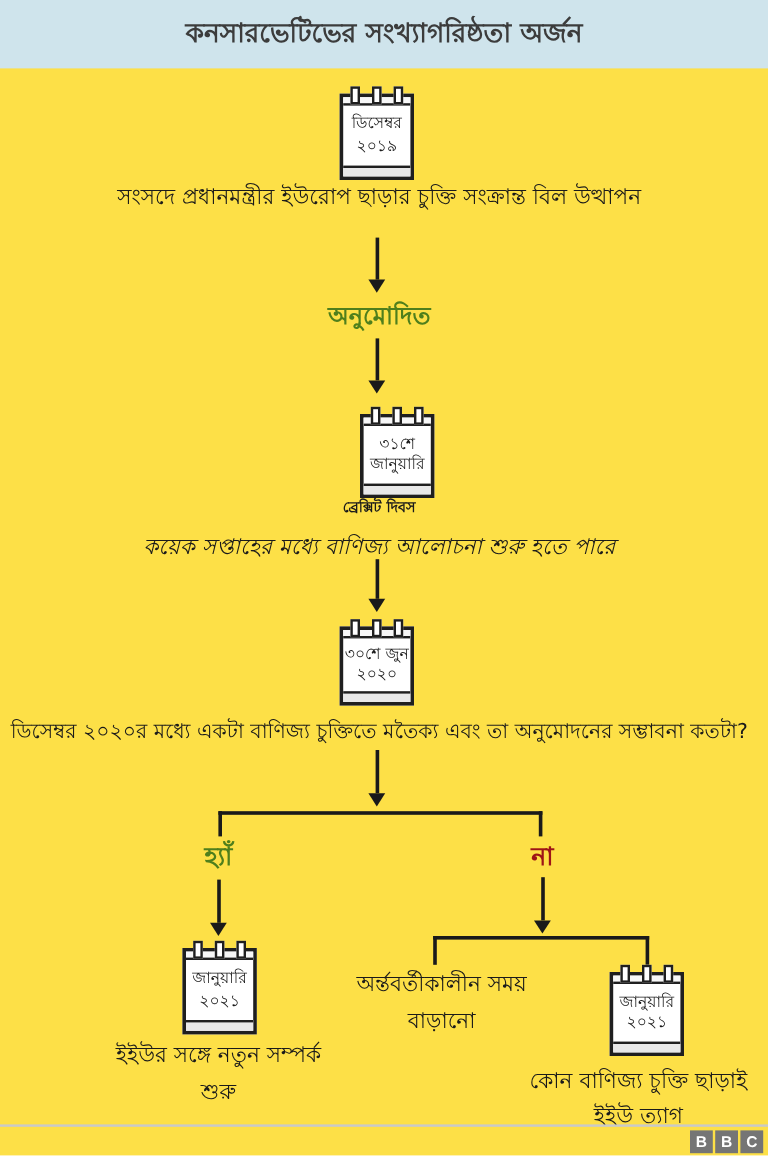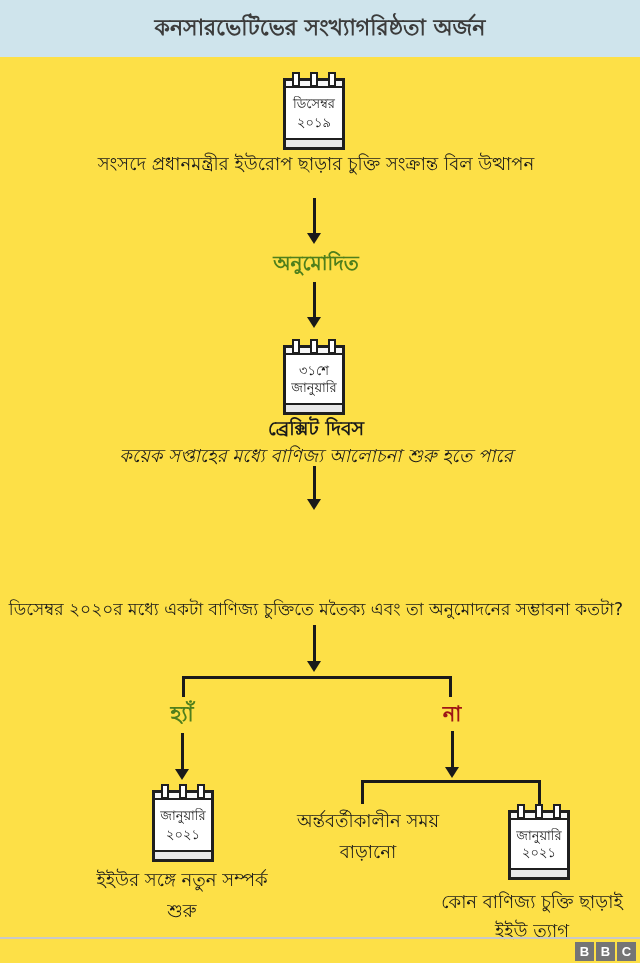--- a/index.html
+++ b/index.html
@@ -12,21 +12,21 @@
 
   
   .header {
     top:0; left:0; width:640px; height:57px; background:#cfe4ec;
     display:flex; align-items:center; justify-content:center;
   }
   .header .title { font-size:22px; font-weight:600; color:#3c3c3c; }
 
   
   .caption { left:0; width:632px; text-align:center; font-size:18px; color:#1a1a1a; white-space:nowrap; }
-  .caption.bold { font-weight:700; font-size:19px; }
+  .caption.bold { font-weight:700; font-size:12px; }
   .two-line { text-align:center; font-size:18px; line-height:31px; }
 
   .green-label { color:#4f7f1c; font-weight:700; font-size:20px; text-align:center; }
   .red-label   { color:#9e1516; font-weight:700; font-size:20px; text-align:center; }
 
   
   .calendar {
     width:62px; background:#ffffff; border:3px solid #1f1f1f;
     display:flex; flex-direction:column;
   }
@@ -93,21 +93,21 @@
     <div class="head"></div>
   </div>
 
   <div class="caption abs green-label" style="top:248px;">অনুমোদিত</div>
 
   <div class="v-arrow abs" style="left:307px; top:282px; height:46px;">
     <div class="shaft"></div>
     <div class="head"></div>
   </div>
 
-  <div class="calendar abs" style="left:283px; top:345px; height:70px;">
+  <div class="calendar abs" style="left:300px; top:345px; height:70px;">
     <div class="cal-rings">
         <span class="ring"></span>
         <span class="ring"></span>
         <span class="ring"></span>
       </div>
     <div class="cal-head"></div>
     <div class="cal-body">
       <div>৩১শে</div>
       <div>জানুয়ারি</div>
     </div>
@@ -115,20 +115,33 @@
   </div>
 
   <div class="caption bold abs" style="top:414px;">ব্রেক্সিট দিবস</div>
   <div class="caption abs" style="top:442px;font-style:italic;">কয়েক সপ্তাহের মধ্যে বাণিজ্য আলোচনা শুরু হতে পারে</div>
 
   <div class="v-arrow abs" style="left:307px; top:466px; height:44px;">
     <div class="shaft"></div>
     <div class="head"></div>
   </div>
 
+  <div class="calendar abs" style="left:283px; top:522px; height:66px;">
+    <div class="cal-rings">
+        <span class="ring"></span>
+        <span class="ring"></span>
+        <span class="ring"></span>
+      </div>
+    <div class="cal-head"></div>
+    <div class="cal-body">
+      <div>৩০শে জুন</div>
+      <div>২০২০</div>
+    </div>
+    <div class="cal-foot"></div>
+  </div>
 
   <div class="caption abs" style="top:596px; font-size:17px;text-align:center;">ডিসেম্বর ২০২০র মধ্যে একটা বাণিজ্য চুক্তিতে মতৈক্য এবং তা অনুমোদনের সম্ভাবনা কতটা?</div>
 
   <div class="v-arrow abs" style="left:307px; top:625px; height:47px;">
     <div class="shaft"></div>
     <div class="head"></div>
   </div>
 
   <div class="branch abs" style="left:182px; top:676px; width:270px; height:21px;"></div>
 

